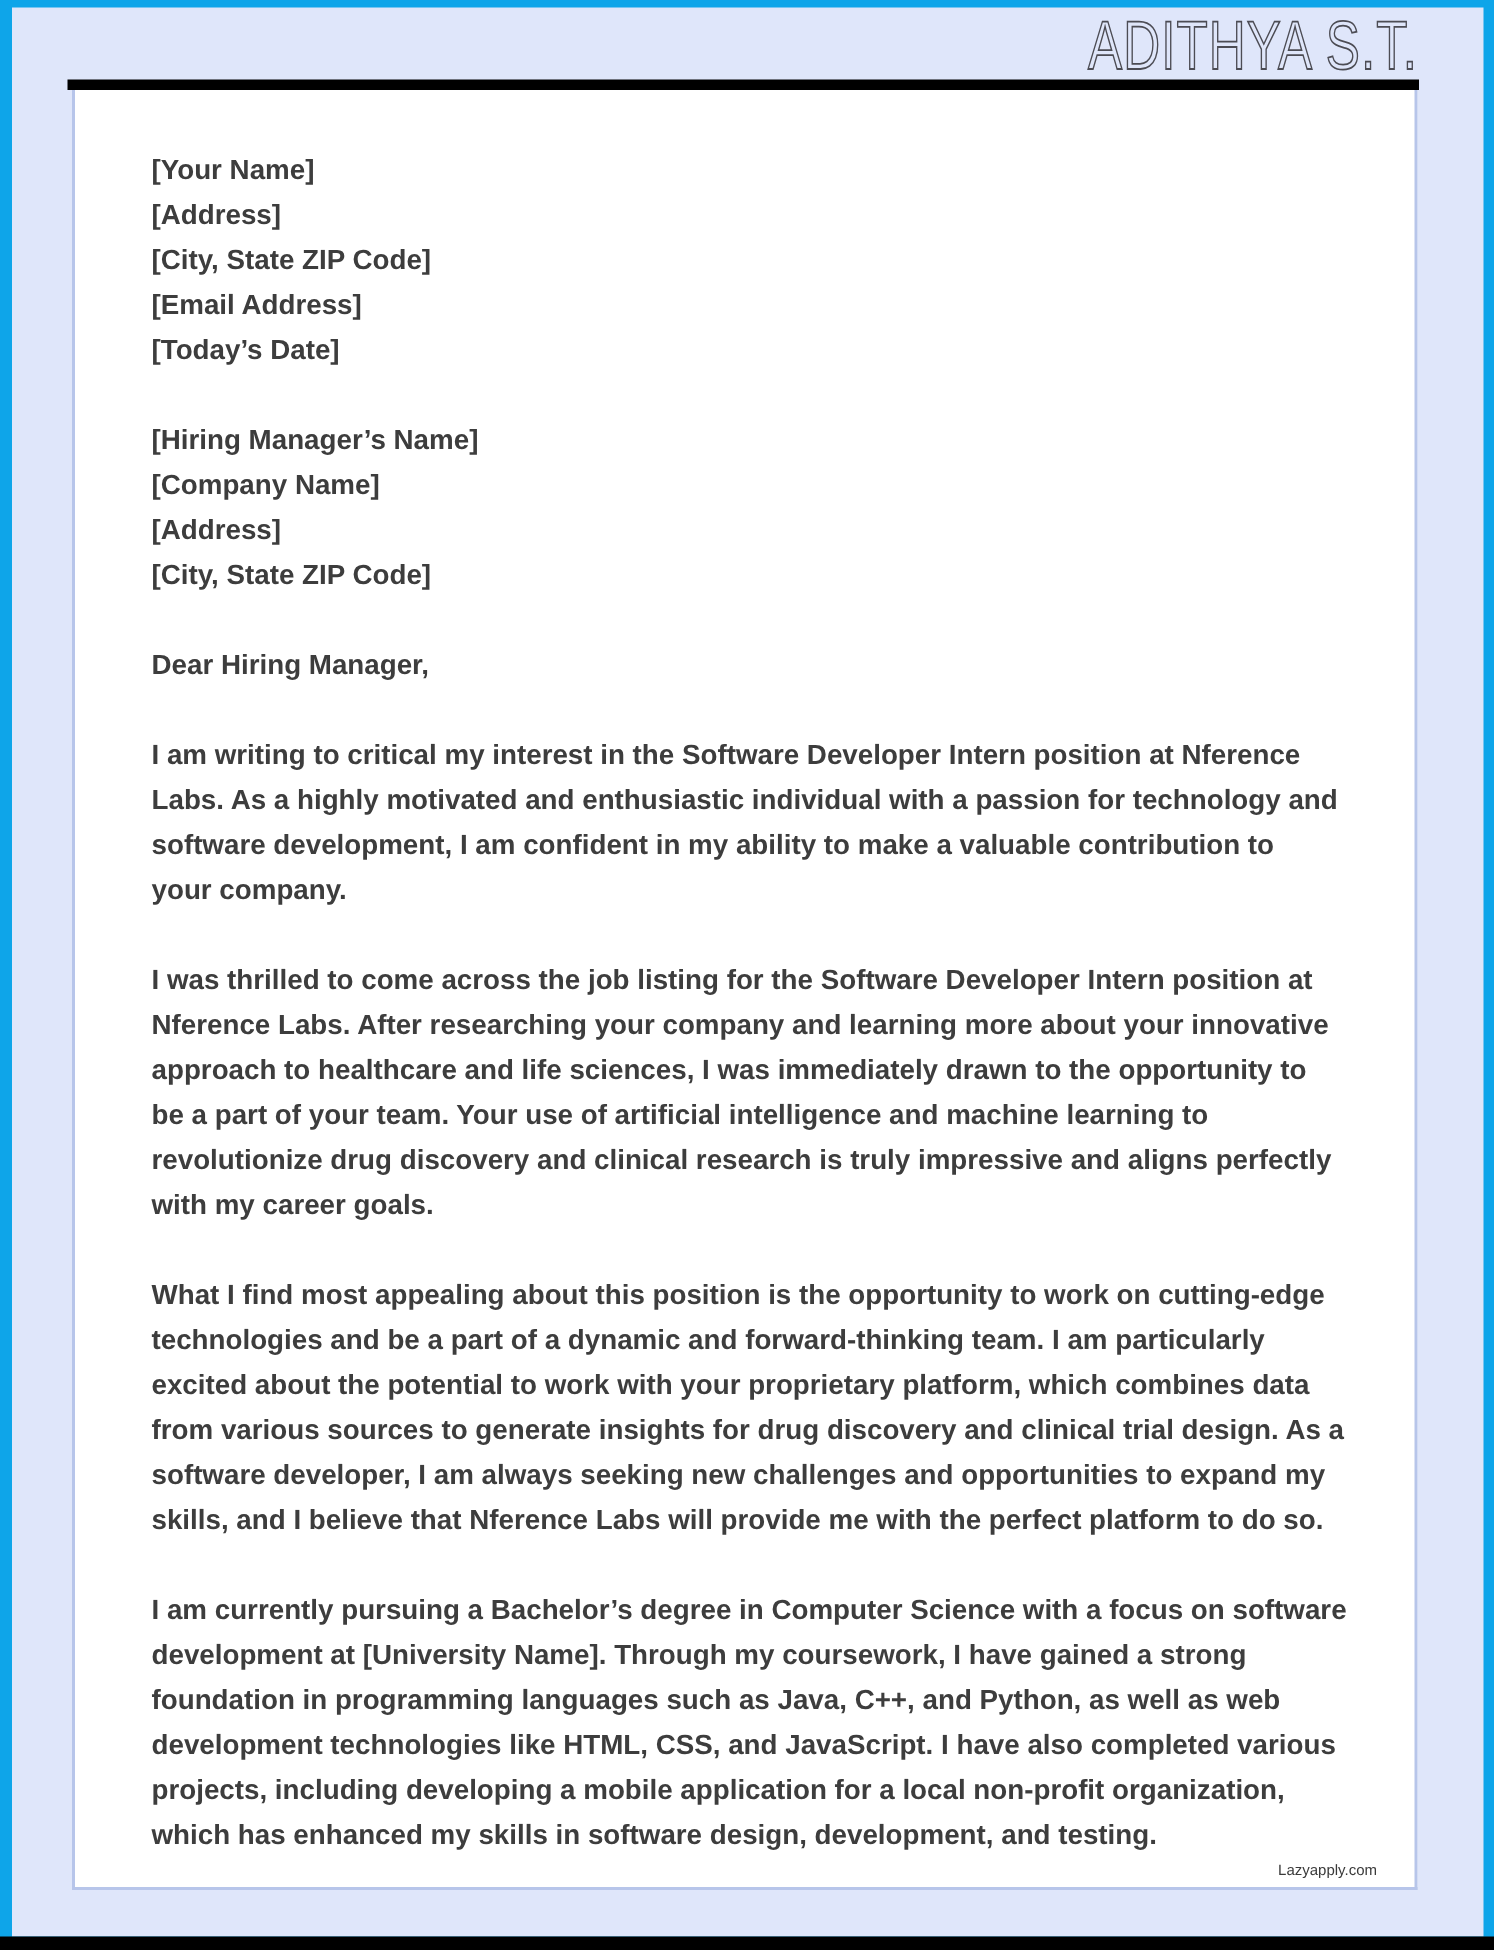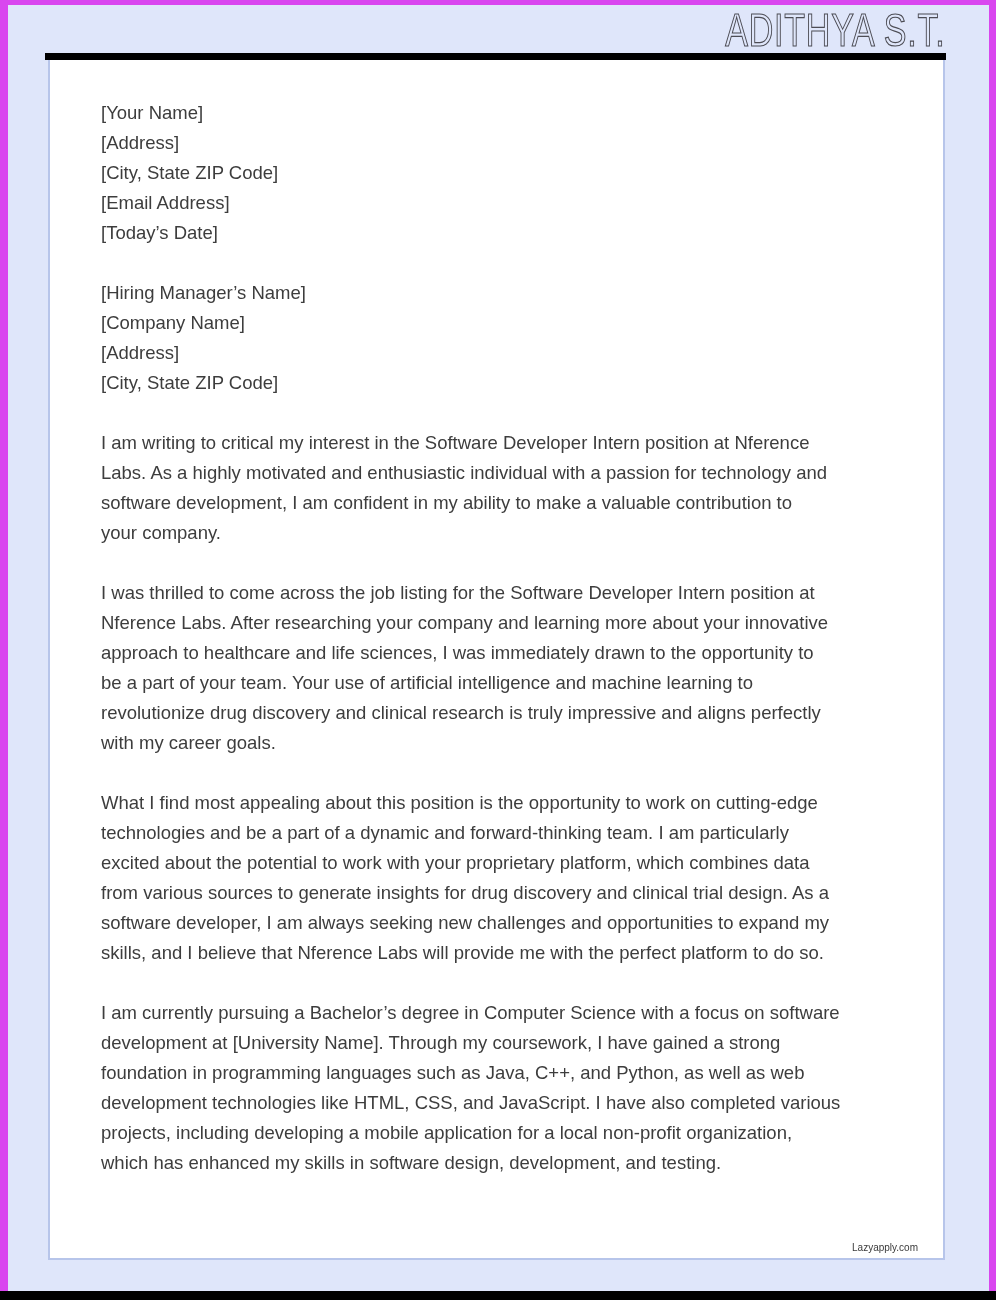--- a/index.html
+++ b/index.html
@@ -3,21 +3,21 @@
 <meta charset="utf-8">
 <style>
   html, body { margin: 0; padding: 0; background: #888; }
   * { box-sizing: border-box; }
 
   .canvas {
     position: relative;
     width: 996px;
     height: 1300px;
     margin: 0 auto;
-    background: #d946ef;
+    background: #0ea5e9;
     overflow: hidden;
     font-family: "Liberation Sans", "DejaVu Sans", sans-serif;
   }
 
   
   .bg {
     position: absolute;
     left: 8px;
     top: 5px;
     width: 981px;
@@ -67,20 +67,21 @@
     z-index: 1;
     padding: 38px 40px 0 51px;
     color: #3d3d3d;
     font-size: 18.5px;
     line-height: 30px;
   }
 
   .block {
     white-space: pre-line;
     margin: 0 0 30px 0;
+    font-weight: bold;
   }
 
   .watermark {
     position: absolute;
     right: 25px;
     bottom: 1px;
     font-size: 10px;
     line-height: 18px;
     color: #3a3a3a;
   }
@@ -126,20 +127,21 @@
 [Address]
 [City, State ZIP Code]
 [Email Address]
 [Today’s Date]</div>
 
     <div class="block">[Hiring Manager’s Name]
 [Company Name]
 [Address]
 [City, State ZIP Code]</div>
 
+    <div class="block">Dear Hiring Manager,</div>
 
     <div class="block">I am writing to critical my interest in the Software Developer Intern position at Nference
 Labs. As a highly motivated and enthusiastic individual with a passion for technology and
 software development, I am confident in my ability to make a valuable contribution to
 your company.</div>
 
     <div class="block">I was thrilled to come across the job listing for the Software Developer Intern position at
 Nference Labs. After researching your company and learning more about your innovative
 approach to healthcare and life sciences, I was immediately drawn to the opportunity to
 be a part of your team. Your use of artificial intelligence and machine learning to

